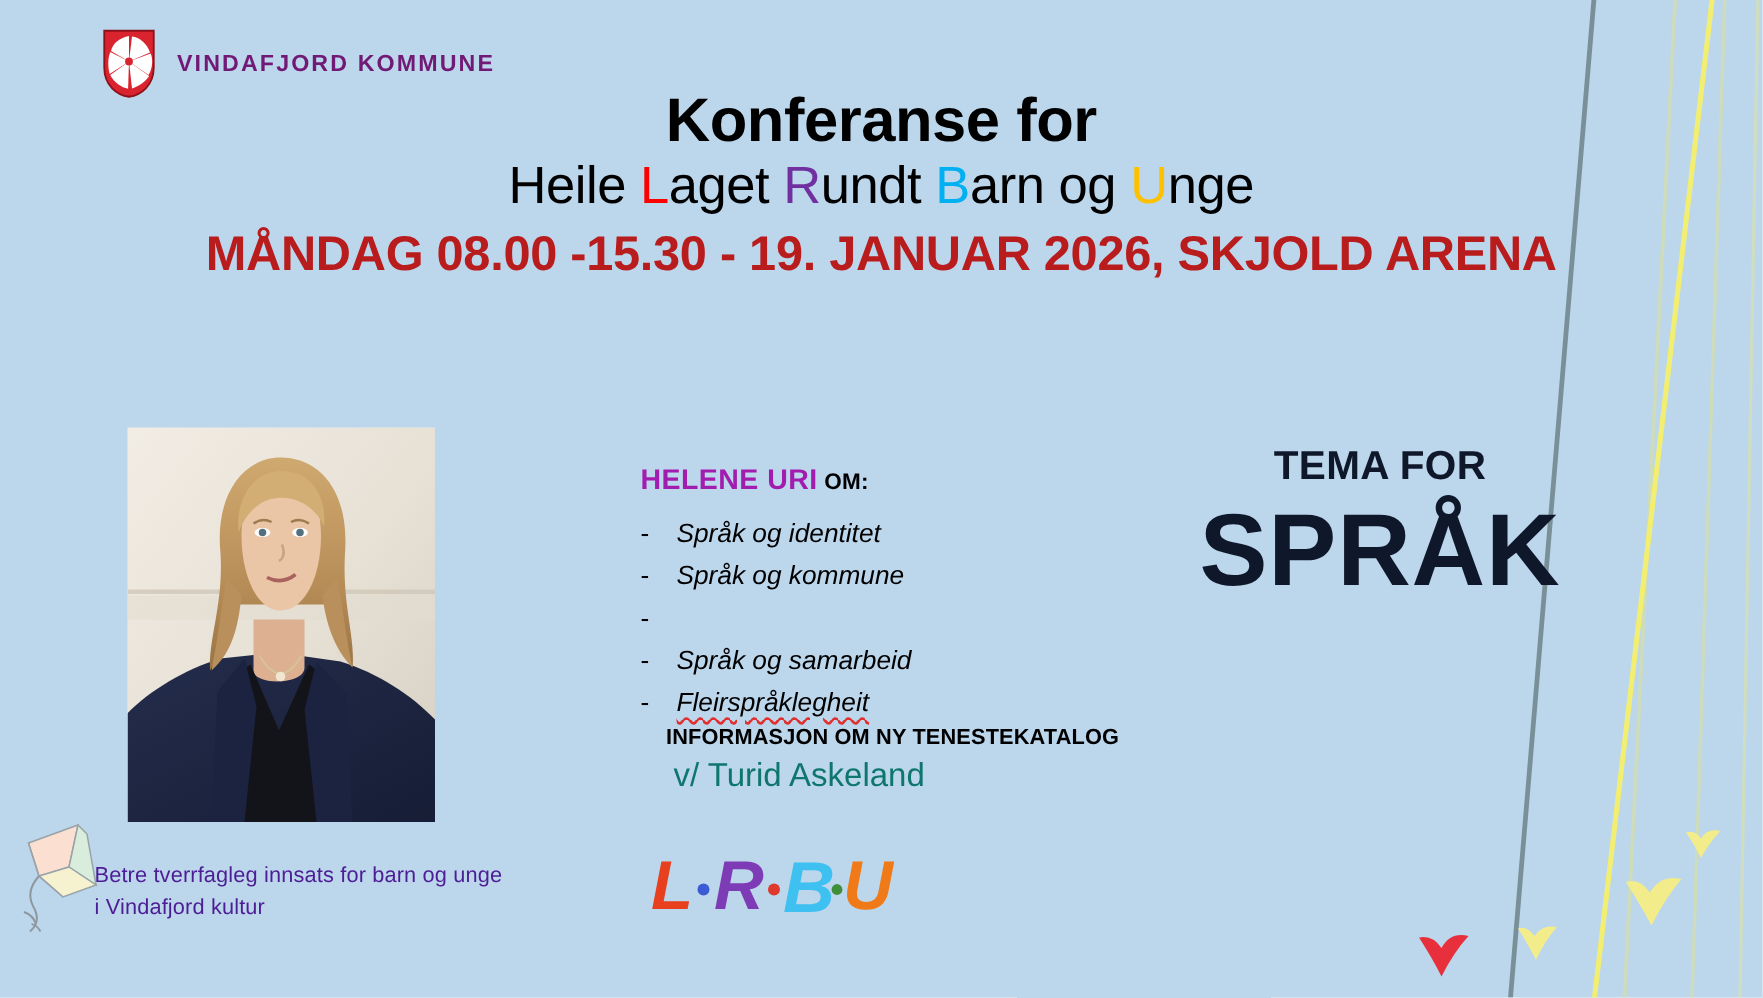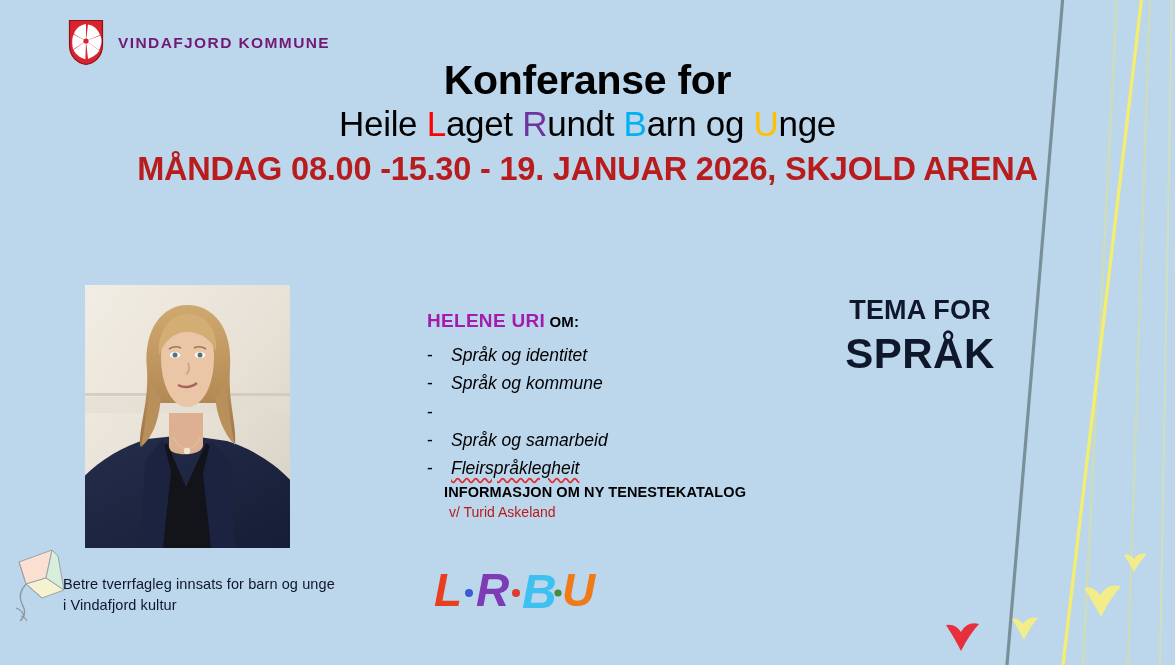--- a/index.html
+++ b/index.html
@@ -77,44 +77,44 @@
     font-style:italic; font-size:17.5px; color:#000;
     line-height:1.62; display:flex; gap:16px;
   }
   ul.topics li .dash { font-style:normal; width:8px; flex:none; }
   .spell { text-decoration: underline wavy #e03030; text-underline-offset:3px; }
   #info-block { position:absolute; left:444px; top:484px; width:360px; }
   .info-head {
     font-size:14.5px; font-weight:bold; color:#000;
     letter-spacing:0.1px; white-space:nowrap;
   }
-  .info-sub { font-size:14px; color:#b91c1c; padding-left:5px; margin-top:4px; }
+  .info-sub { font-size:22px; color:#0f766e; padding-left:5px; margin-top:4px; }
 
   
   #theme-block {
     position:absolute; left:775px; top:293px; width:290px;
     text-align:center; color:#0f172a;
   }
   .theme-l1, .theme-l2 {
     font-size:27px; font-weight:bold; line-height:1.32; letter-spacing:0.2px;
   }
   .theme-big {
-    font-size:42px; font-weight:bold; line-height:1.08;
+    font-size:68px; font-weight:bold; line-height:1.08;
     letter-spacing:0.5px; margin-top:2px;
   }
 
   
   #kite-mark {
     position:absolute; left:6px; top:546px;
     width:350px; height:76px;
   }
   #kite-mark svg { position:absolute; left:0; top:0; }
   #kite-mark .kite-text {
     position:absolute; left:57px; top:28px;
-    font-size:14.5px; color:#0f172a; line-height:1.45;
+    font-size:14.5px; color:#4c1d95; line-height:1.45;
     letter-spacing:0.1px;
   }
 
   
   #lrbu { position:absolute; left:432px; top:558px; width:170px; height:62px; }
 </style>
 </head>
 <body>
 
 <div id="slide" style="background: rgb(188, 214, 236);">

